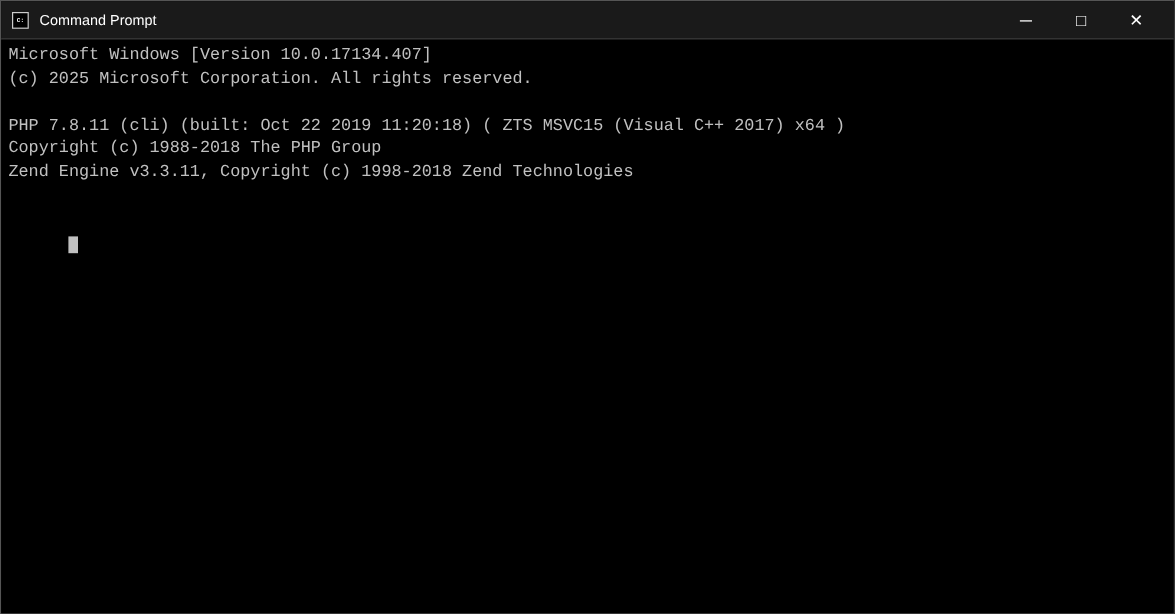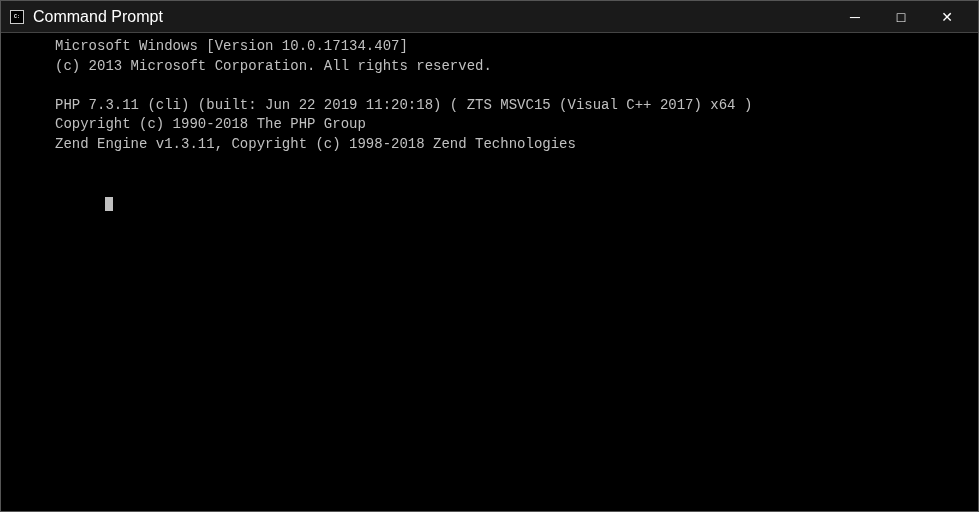--- a/index.html
+++ b/index.html
@@ -62,21 +62,21 @@
 
     .cmd-icon::after {
       content: 'C:';
       color: #fff;
       font-size: 5px;
       font-weight: bold;
     }
 
     .title-bar-text {
       color: #fff;
-      font-size: 16px;
+      font-size: 12px;
       font-family: 'Segoe UI', Arial, sans-serif;
     }
 
     .title-bar-controls {
       display: flex;
       gap: 0;
     }
 
     .title-bar-btn {
       width: 46px;
@@ -94,21 +94,20 @@
 
     .terminal-body {
       background: #000000;
       flex: 1;
       padding: 4px 6px;
       color: #c0c0c0;
       font-size: 14px;
       line-height: 1.4;
       font-family: 'Courier New', Courier, monospace;
       overflow: hidden;
-      margin-left: 48px;
     }
 
     .terminal-line {
       white-space: pre;
       display: block;
     }
 
     .cursor {
       display: inline-block;
       width: 8px;
@@ -142,23 +141,23 @@
     </div>
     <div class="title-bar-controls">
       <button class="title-bar-btn">─</button>
       <button class="title-bar-btn">□</button>
       <button class="title-bar-btn close">✕</button>
     </div>
   </div>
 
   <div class="terminal-body">
     <span class="terminal-line">Microsoft Windows [Version 10.0.17134.407]</span>
-    <span class="terminal-line">(c) 2013 Microsoft Corporation. All rights reserved.</span>
+    <span class="terminal-line">(c) 2025 Microsoft Corporation. All rights reserved.</span>
     <span class="empty-line"></span>
-    <span class="terminal-line">PHP 7.3.11 (cli) (built: Jun 22 2019 11:20:18) ( ZTS MSVC15 (Visual C++ 2017) x64 )</span>
-    <span class="terminal-line">Copyright (c) 1990-2018 The PHP Group</span>
-    <span class="terminal-line">Zend Engine v1.3.11, Copyright (c) 1998-2018 Zend Technologies</span>
+    <span class="terminal-line">PHP 7.8.11 (cli) (built: Oct 22 2019 11:20:18) ( ZTS MSVC15 (Visual C++ 2017) x64 )</span>
+    <span class="terminal-line">Copyright (c) 1988-2018 The PHP Group</span>
+    <span class="terminal-line">Zend Engine v3.3.11, Copyright (c) 1998-2018 Zend Technologies</span>
     <span class="empty-line"></span>
     <span class="terminal-line">
       <span class="cursor"></span>
     </span>
   </div>
 </div>
 
 </body></html>

